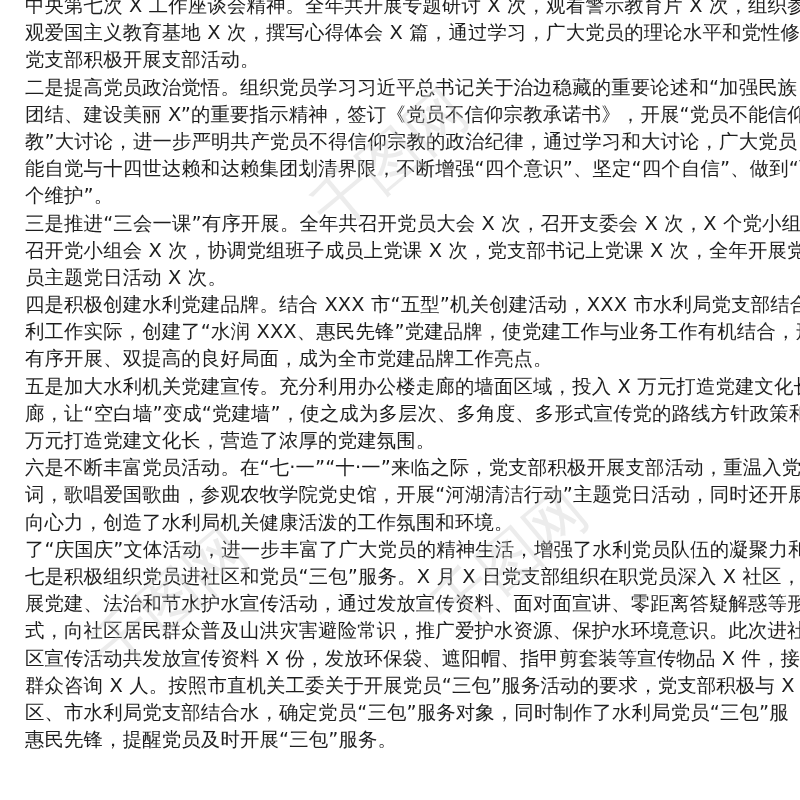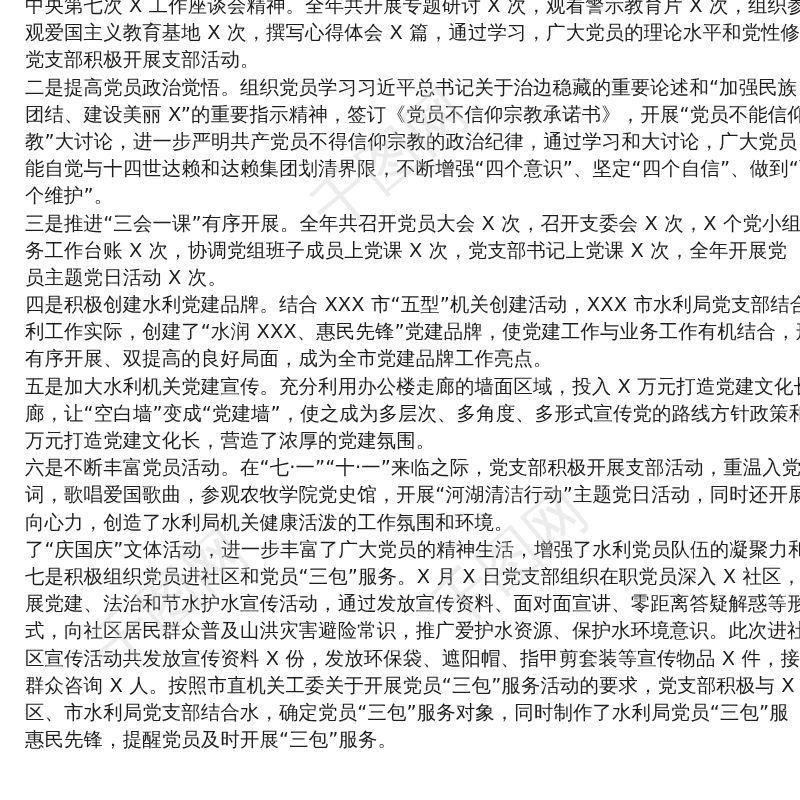--- a/index.html
+++ b/index.html
@@ -47,21 +47,21 @@
 <div class="page" id="doc">
     <div class="line justify">中央第七次 X 工作座谈会精神。全年共开展专题研讨 X 次，观看警示教育片 X 次，组织参</div>
     <div class="line justify">观爱国主义教育基地 X 次，撰写心得体会 X 篇，通过学习，广大党员的理论水平和党性修</div>
     <div class="line">党支部积极开展支部活动。</div>
     <div class="line justify">二是提高党员政治觉悟。组织党员学习习近平总书记关于治边稳藏的重要论述和“加强民族</div>
     <div class="line justify">团结、建设美丽 X”的重要指示精神，签订《党员不信仰宗教承诺书》，开展“党员不能信仰宗</div>
     <div class="line justify">教”大讨论，进一步严明共产党员不得信仰宗教的政治纪律，通过学习和大讨论，广大党员</div>
     <div class="line justify">能自觉与十四世达赖和达赖集团划清界限，不断增强“四个意识”、坚定“四个自信”、做到“两</div>
     <div class="line">个维护”。</div>
     <div class="line justify">三是推进“三会一课”有序开展。全年共召开党员大会 X 次，召开支委会 X 次，X 个党小组各</div>
-    <div class="line justify">务工作台账 X 次，协调党组班子成员上党课 X 次，党支部书记上党课 X 次，全年开展党</div>
+    <div class="line justify">召开党小组会 X 次，协调党组班子成员上党课 X 次，党支部书记上党课 X 次，全年开展党</div>
     <div class="line">员主题党日活动 X 次。</div>
     <div class="line justify">四是积极创建水利党建品牌。结合 XXX 市“五型”机关创建活动，XXX 市水利局党支部结合水</div>
     <div class="line justify">利工作实际，创建了“水润 XXX、惠民先锋”党建品牌，使党建工作与业务工作有机结合，形</div>
     <div class="line">有序开展、双提高的良好局面，成为全市党建品牌工作亮点。</div>
     <div class="line justify">五是加大水利机关党建宣传。充分利用办公楼走廊的墙面区域，投入 X 万元打造党建文化长</div>
     <div class="line justify">廊，让“空白墙”变成“党建墙”，使之成为多层次、多角度、多形式宣传党的路线方针政策和</div>
     <div class="line">万元打造党建文化长，营造了浓厚的党建氛围。</div>
     <div class="line justify">六是不断丰富党员活动。在“七·一”“十·一”来临之际，党支部积极开展支部活动，重温入党誓</div>
     <div class="line justify">词，歌唱爱国歌曲，参观农牧学院党史馆，开展“河湖清洁行动”主题党日活动，同时还开展</div>
     <div class="line">向心力，创造了水利局机关健康活泼的工作氛围和环境。</div>

